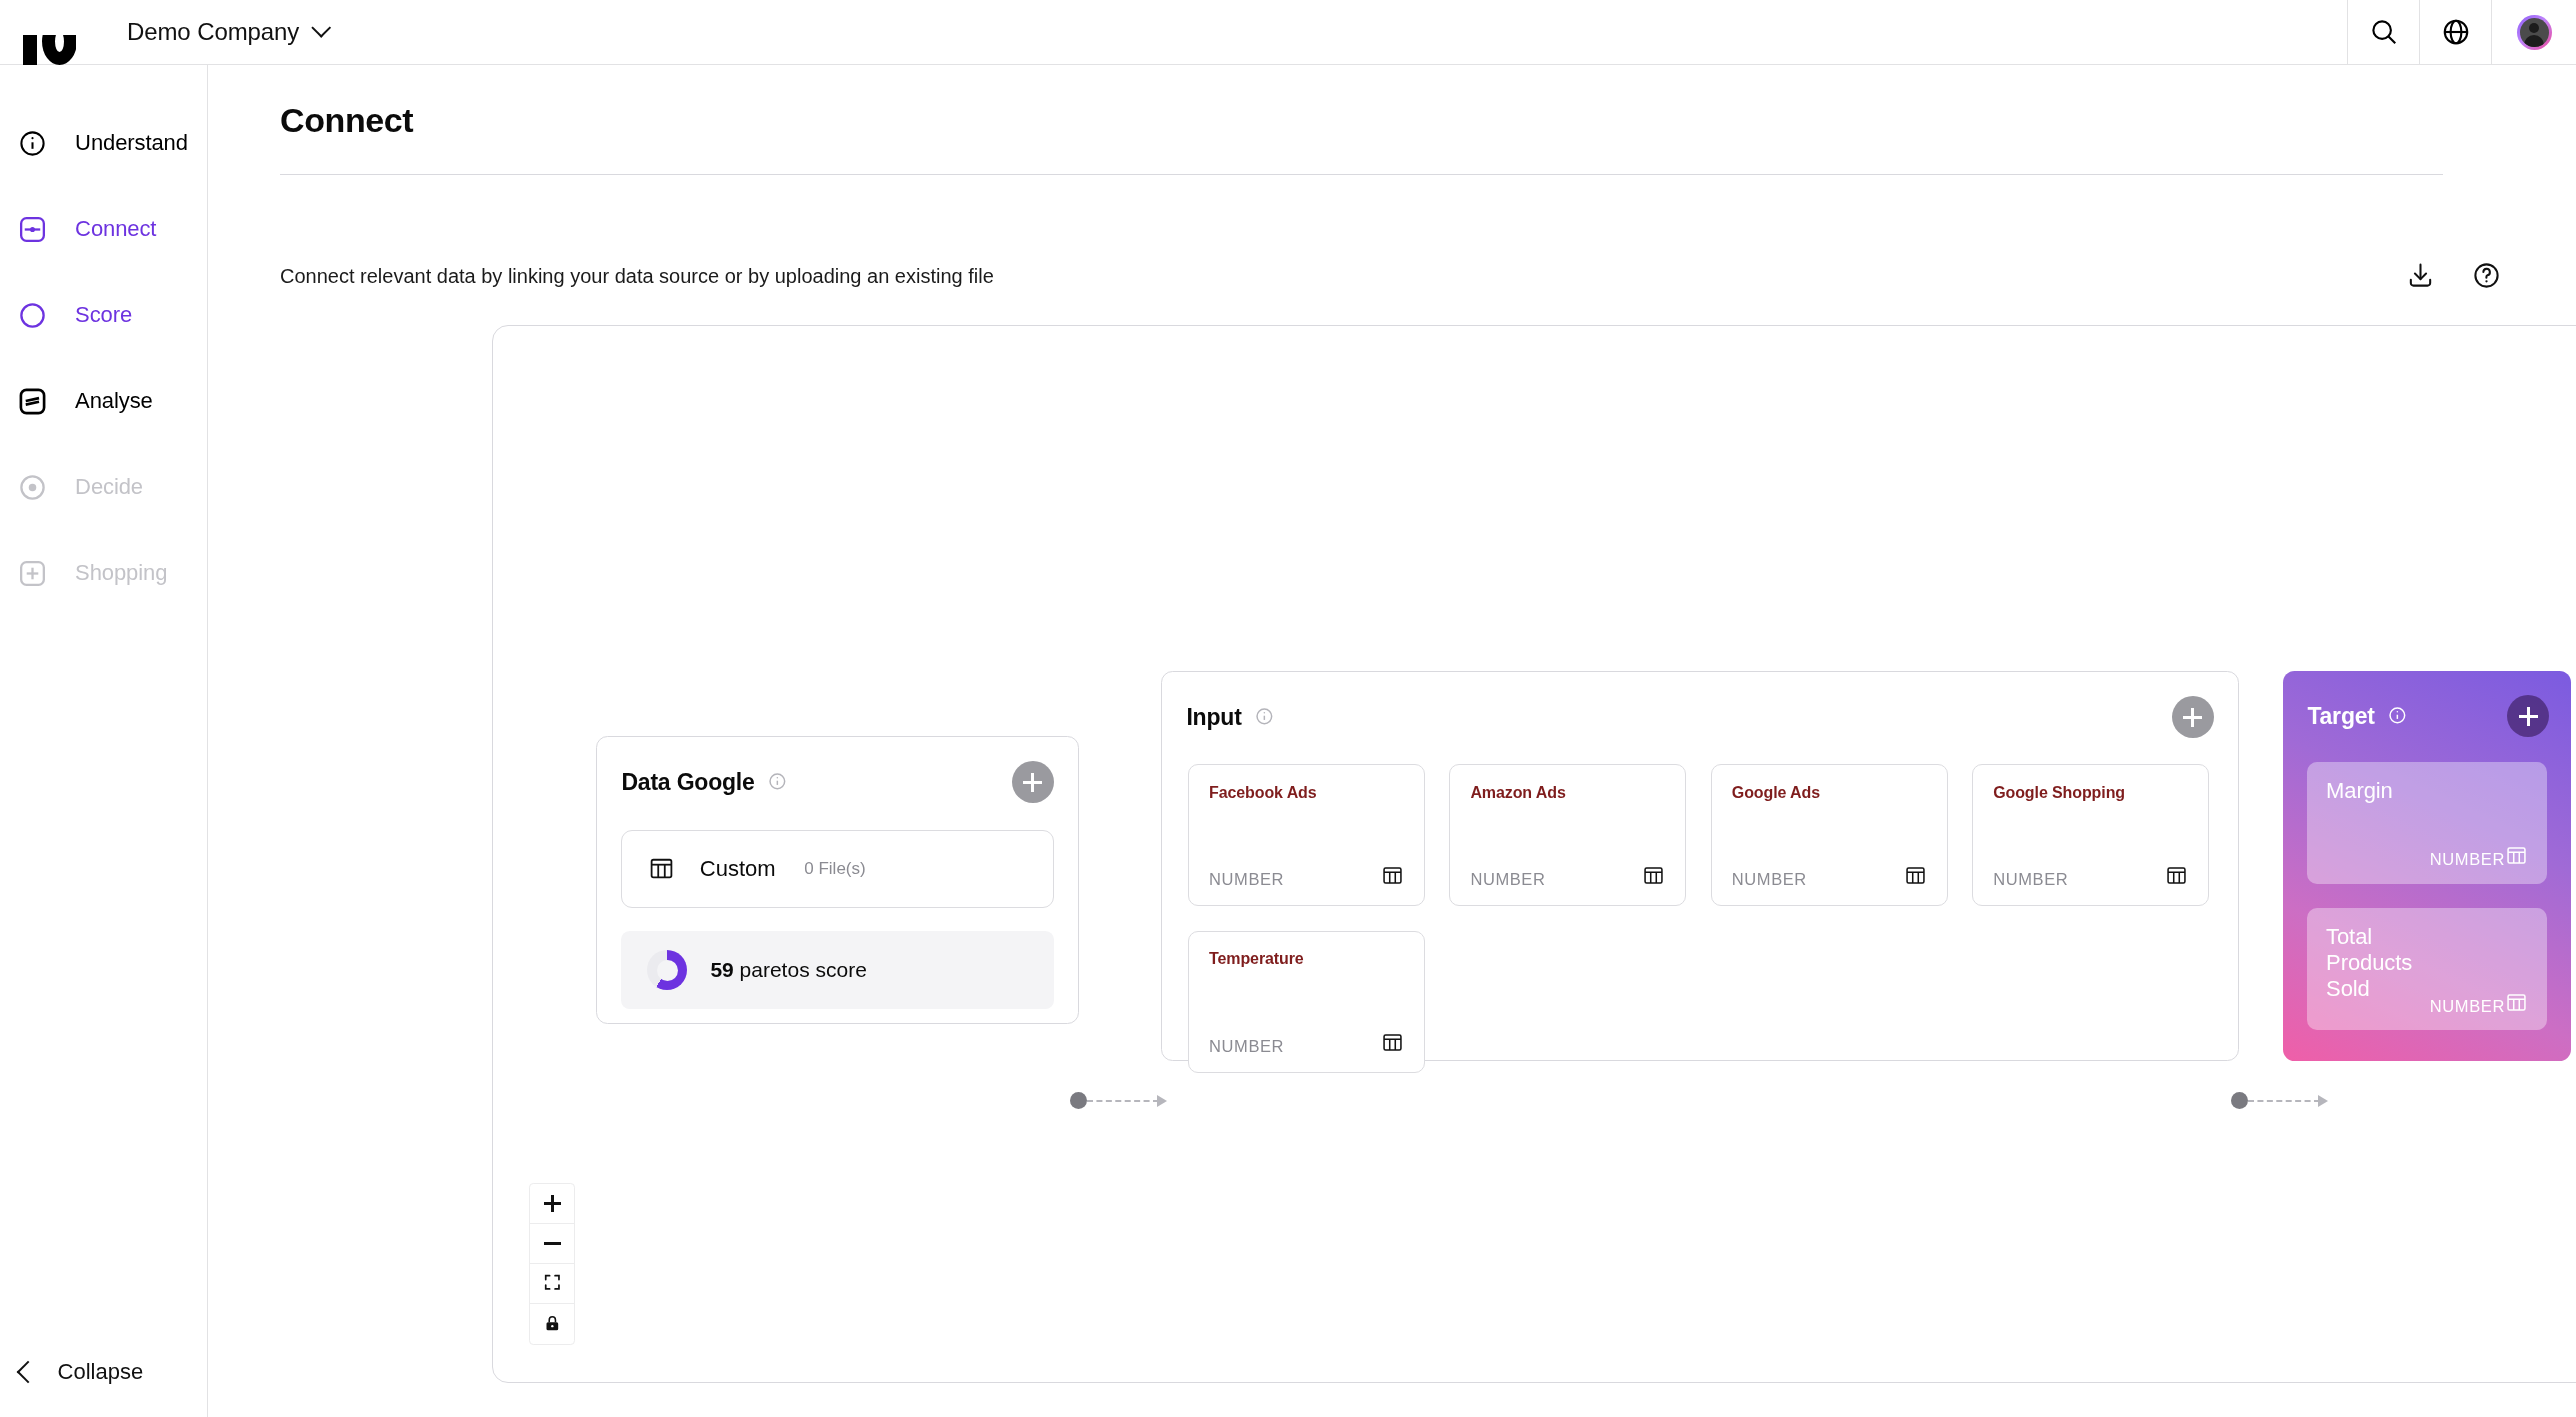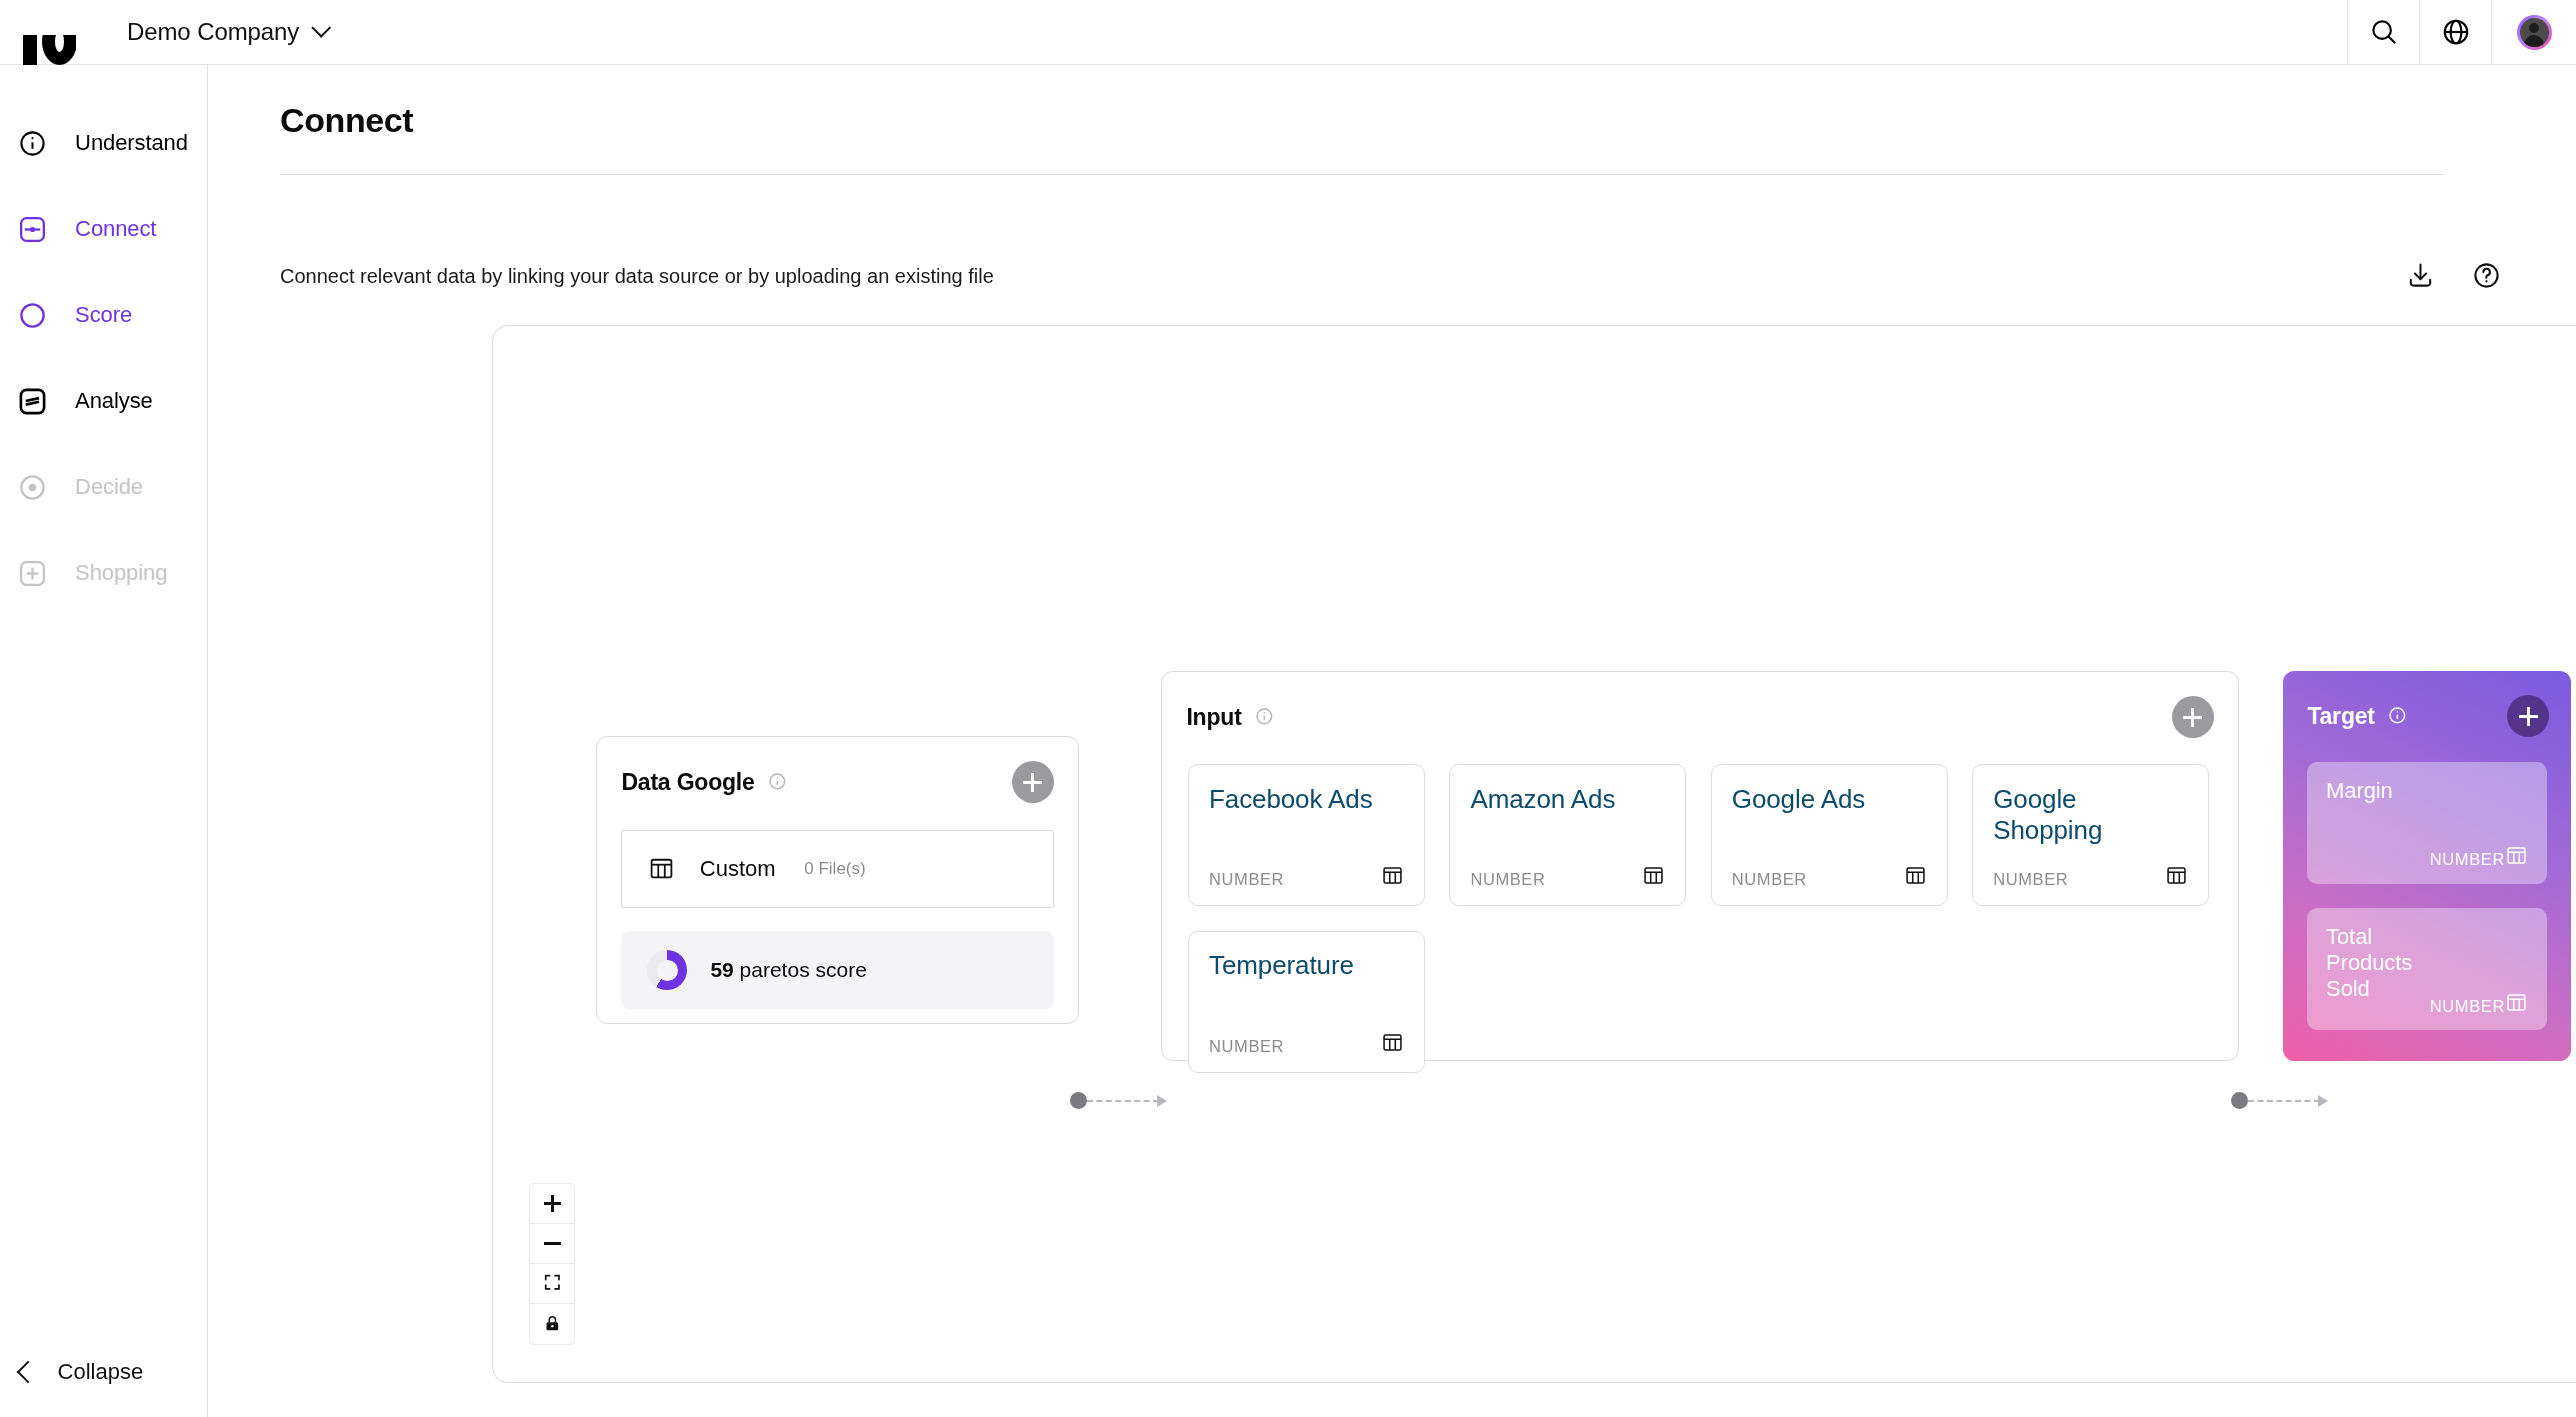--- a/index.html
+++ b/index.html
@@ -145,21 +145,21 @@
   .plus-btn.dark { background: rgba(50,20,80,0.58); }
   .plus-g { position: relative; width: 18.7px; height: 18.7px; }
   .plus-g:before, .plus-g:after {
     content: ""; position: absolute; background: #fff;
   }
   .plus-g:before { left: 8px; top: 0; width: 2.9px; height: 18.7px; }
   .plus-g:after { left: 0; top: 8px; width: 18.7px; height: 2.9px; }
 
   .source-row {
     margin: 27px 24.4px 0 24.4px; height: 78px;
-    border: 1.4px solid #dcdce0; border-radius: 2px;
+    border: 1.4px solid #dcdce0; border-radius: 11px;
     display: flex; align-items: center; padding-left: 26px; gap: 24.4px; cursor: pointer;
   }
   .source-name { font-size: 22px; color: #0b0b0b; }
   .source-count { font-size: 17px; color: #8b8b92; margin-left: 4.3px; }
 
   .score-row {
     margin: 23px 24.4px 0 24.4px; height: 78px;
     background: #f4f4f6; border-radius: 8.6px;
     display: flex; align-items: center; padding-left: 26px; gap: 23px; cursor: pointer;
   }
@@ -181,21 +181,21 @@
     display: flex; flex-wrap: wrap; gap: 24.4px;
     padding: 26px 26px 0 26px;
   }
   .chip {
     width: 237px; height: 142px;
     border: 1.4px solid #dcdce0; border-radius: 10px; background: #fff;
     padding: 18.7px 20px 16px 20px;
     display: flex; flex-direction: column; justify-content: space-between;
     cursor: pointer;
   }
-  .chip-name { font-size: 26px; color: #0c4a6e; letter-spacing: -0.1px; }
+  .chip-name { font-size: 16px; color: #7f1d1d; letter-spacing: -0.1px; font-weight: bold; }
   .chip-foot { display: flex; align-items: flex-end; justify-content: space-between; }
   .chip-type { font-size: 16.5px; color: #8b8b92; letter-spacing: 0.6px; }
 
   
   .target-node {
     left: 1790px; top: 345px; width: 288px; height: 390px;
     border-radius: 11.5px;
     background: linear-gradient(205deg,#7b5be0 0%, #a06ad6 38%, #cc6ec4 70%, #ef5fa8 100%);
   }
   .target-head { padding: 24.4px 21.6px 0 24.4px; }

